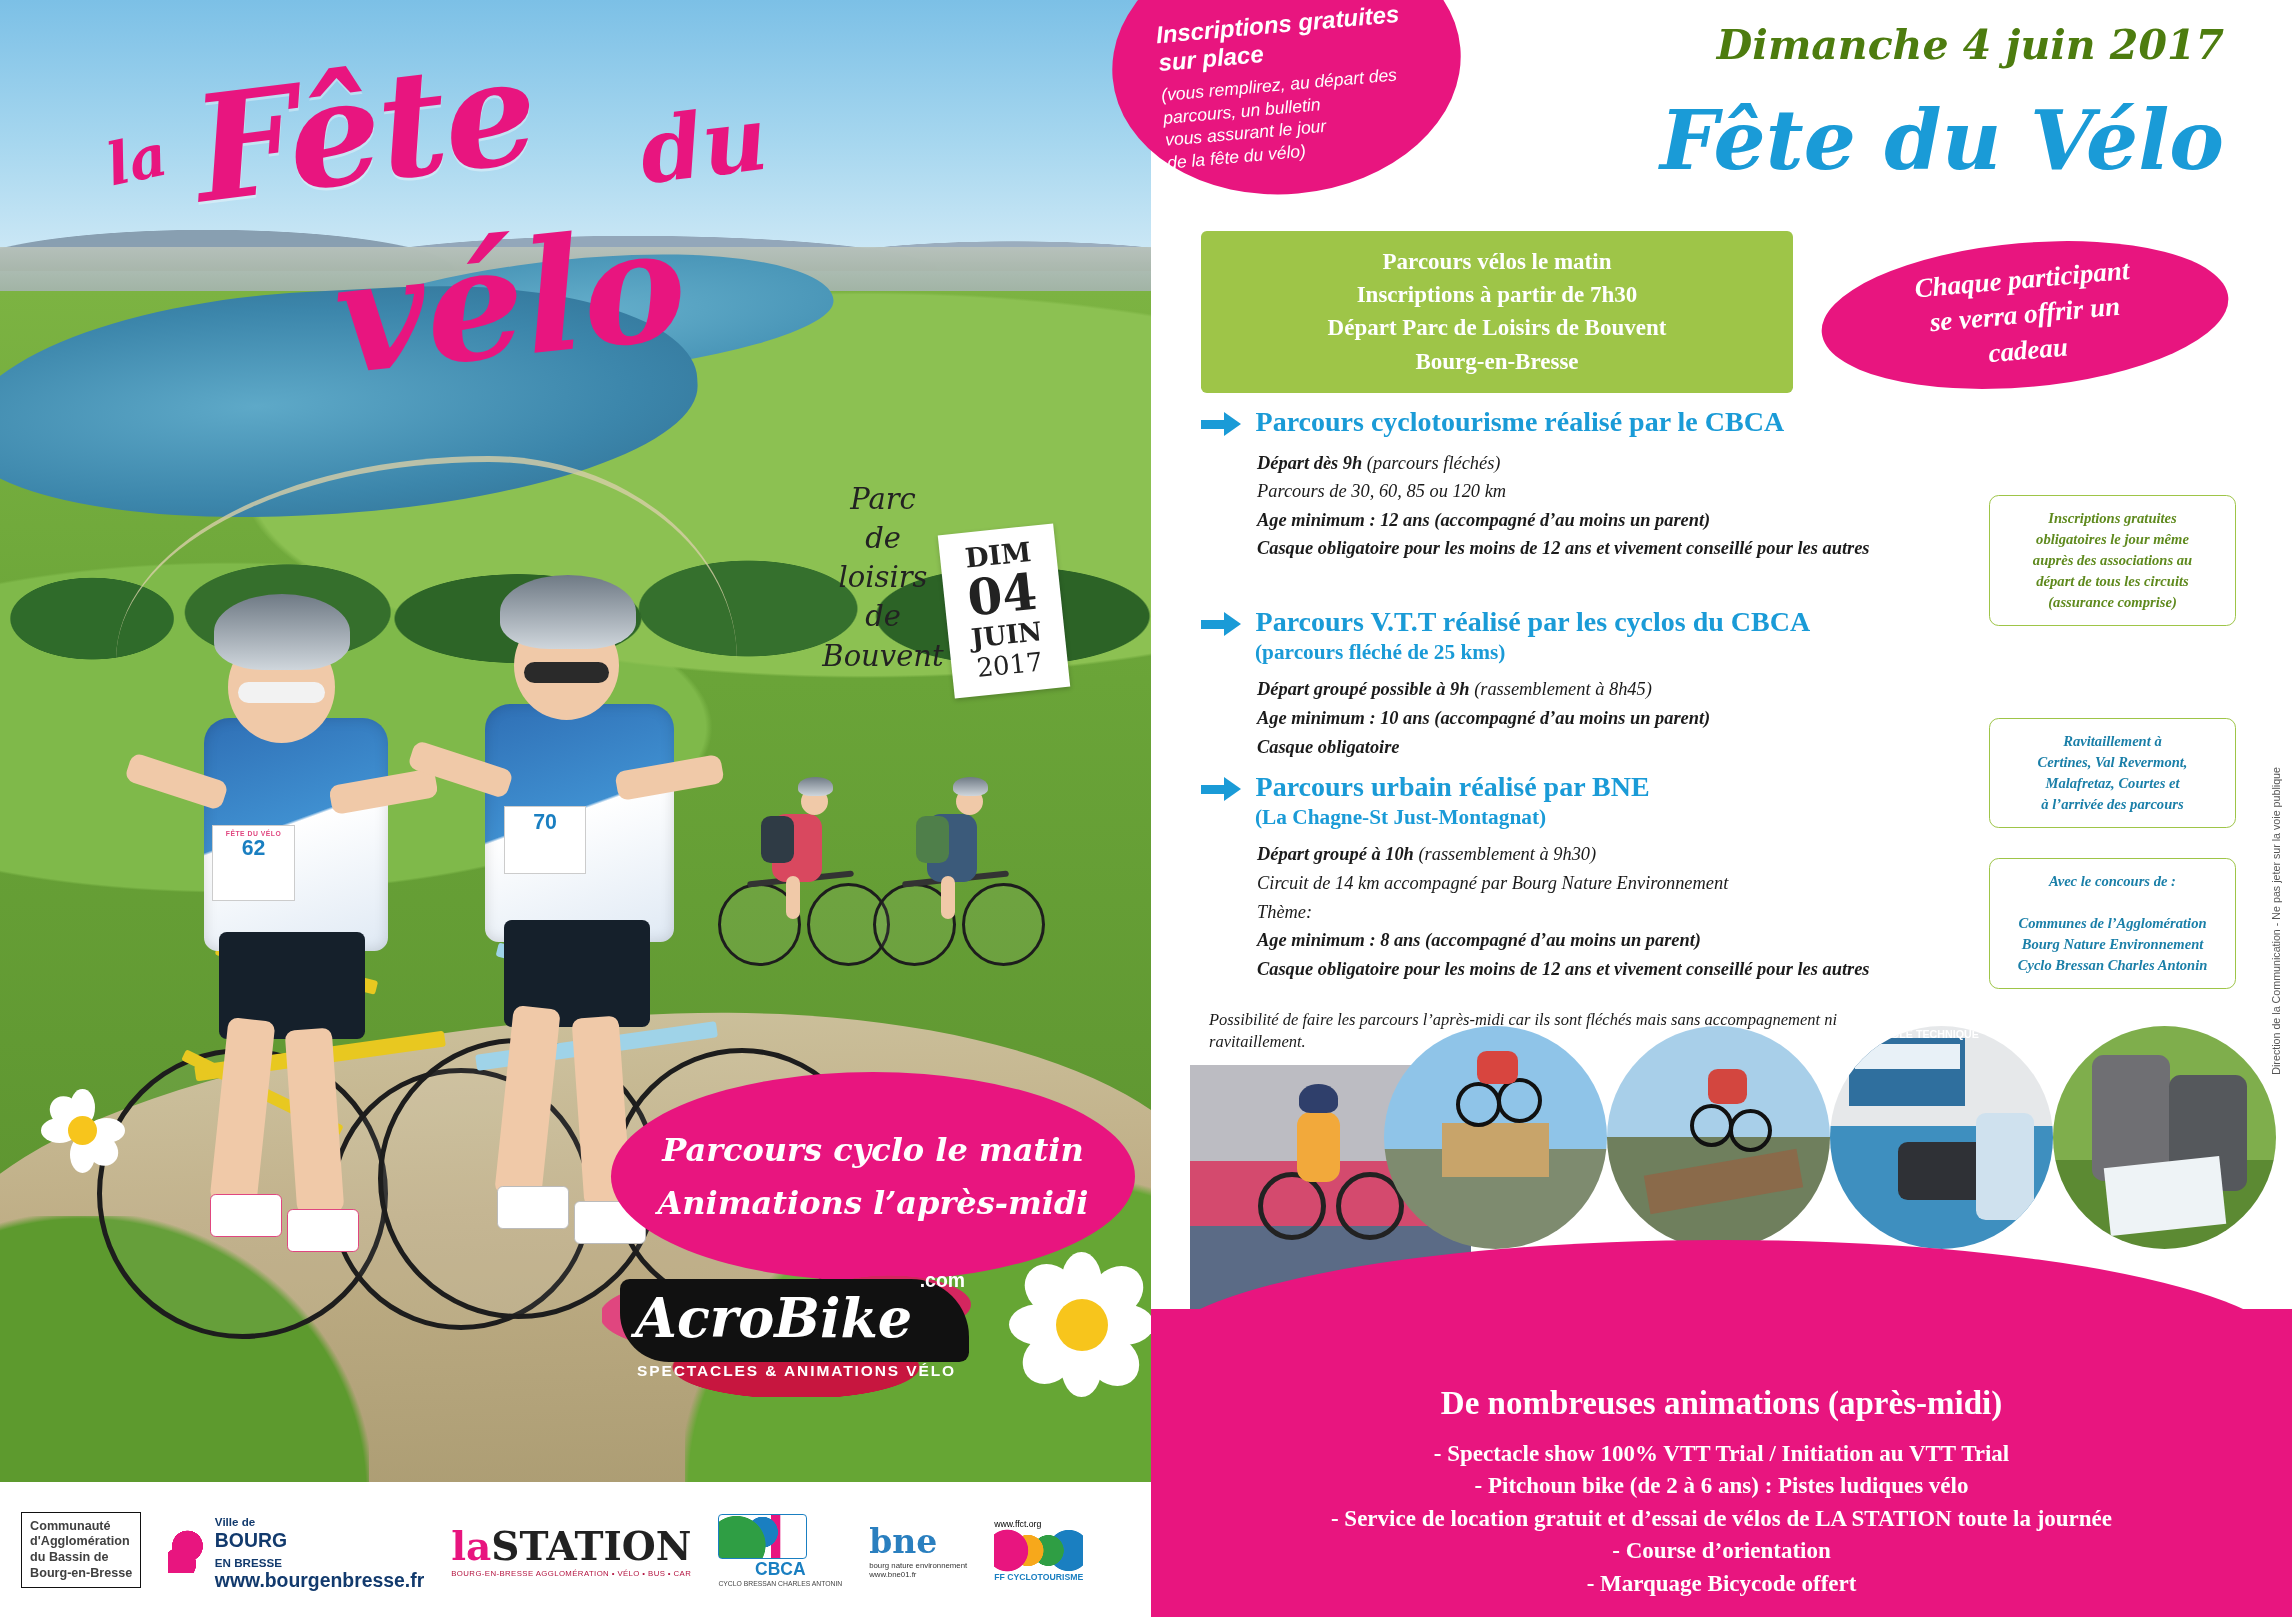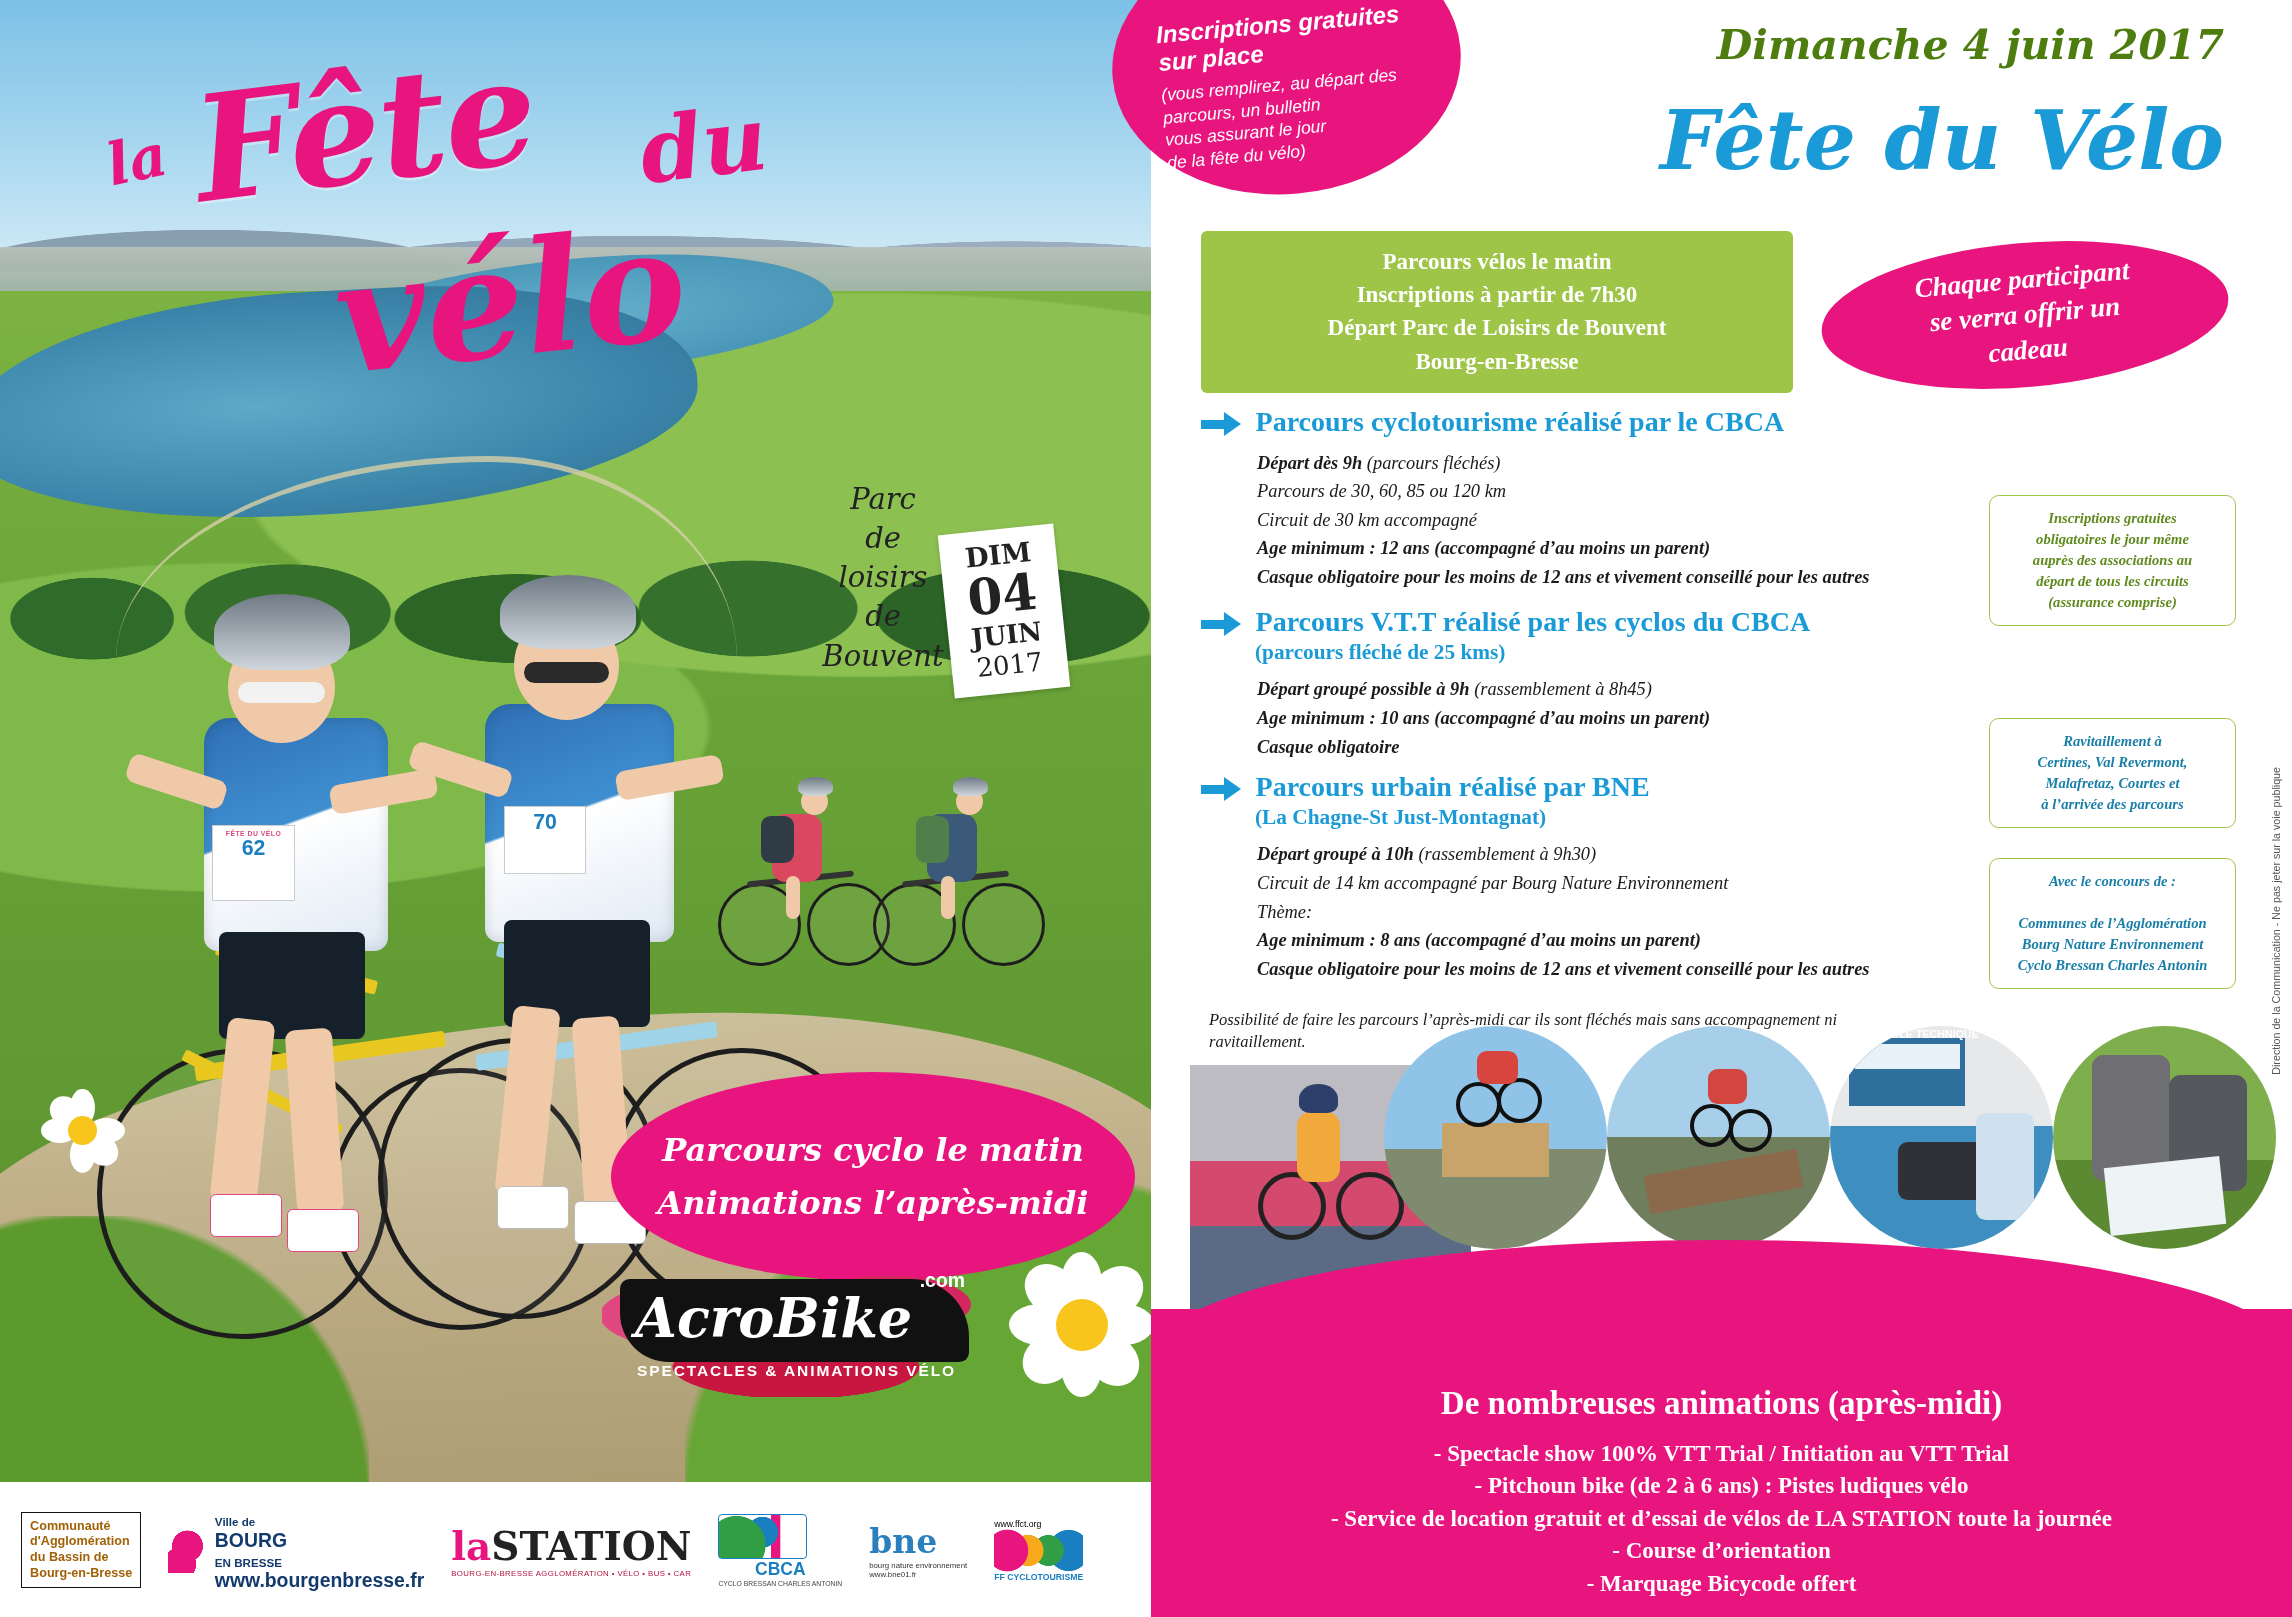--- a/index.html
+++ b/index.html
@@ -220,21 +220,21 @@
     position: absolute; left: 35px; top: 101px;
     font-size: 15.5px; color: #fff; letter-spacing: 1.9px; font-weight: bold;
   }
 
   
   .logobar {
     position: absolute; left: 0; bottom: 0; width: 1151px; height: 136px;
     background: #fff; display: flex; align-items: center; gap: 27px; padding: 0 21.3px;
   }
   .logo { display: flex; align-items: center; gap: 7.8px; }
-  .logo-txt1 { font-size: 12.6px; font-weight: bold; color: #a16207; line-height: 1.25; }
+  .logo-txt1 { font-size: 12.6px; font-weight: bold; color: #404040; line-height: 1.25; }
   .logo-pinkswirl {
     width: 39px; height: 45px;
     background: radial-gradient(circle at 50% 40%, #e8157f 0 46%, transparent 47%),
                 radial-gradient(circle at 30% 80%, #e8157f 0 36%, transparent 37%);
   }
   .logo-bourg { font-size: 19.4px; font-weight: bold; color: #123a6d; line-height: 1.05; }
   .logo-station {
     font-family: "DejaVu Serif", serif; font-weight: bold; font-size: 39px; color: #222;
   }
   .logo-station .la { color: #e8157f; }
@@ -609,21 +609,20 @@
     </div>
 
     <div class="section" style="top:406px;">
       <div class="sec-head">
         <span class="arrow-icon"></span>
         <span>Parcours cyclotourisme réalisé par le CBCA</span>
       </div>
       <div class="sec-body">
         <p><span class="b">Départ dès 9h</span><span class="i"> (parcours fléchés)</span></p>
         <p><span class="i">Parcours de 30, 60, 85 ou 120 km</span></p>
-        <p><span class="i">Circuit de 30 km accompagné</span></p>
         <p><span class="b">Age minimum : 12 ans (accompagné d’au moins  un parent)</span></p>
         <p><span class="b">Casque obligatoire pour les moins de 12 ans et vivement conseillé pour les autres</span></p>
       </div>
     </div>
 
     <div class="section" style="top:606px;">
       <div class="sec-head">
         <span class="arrow-icon"></span>
         <span>Parcours V.T.T réalisé par les cyclos du CBCA</span>
       </div>

